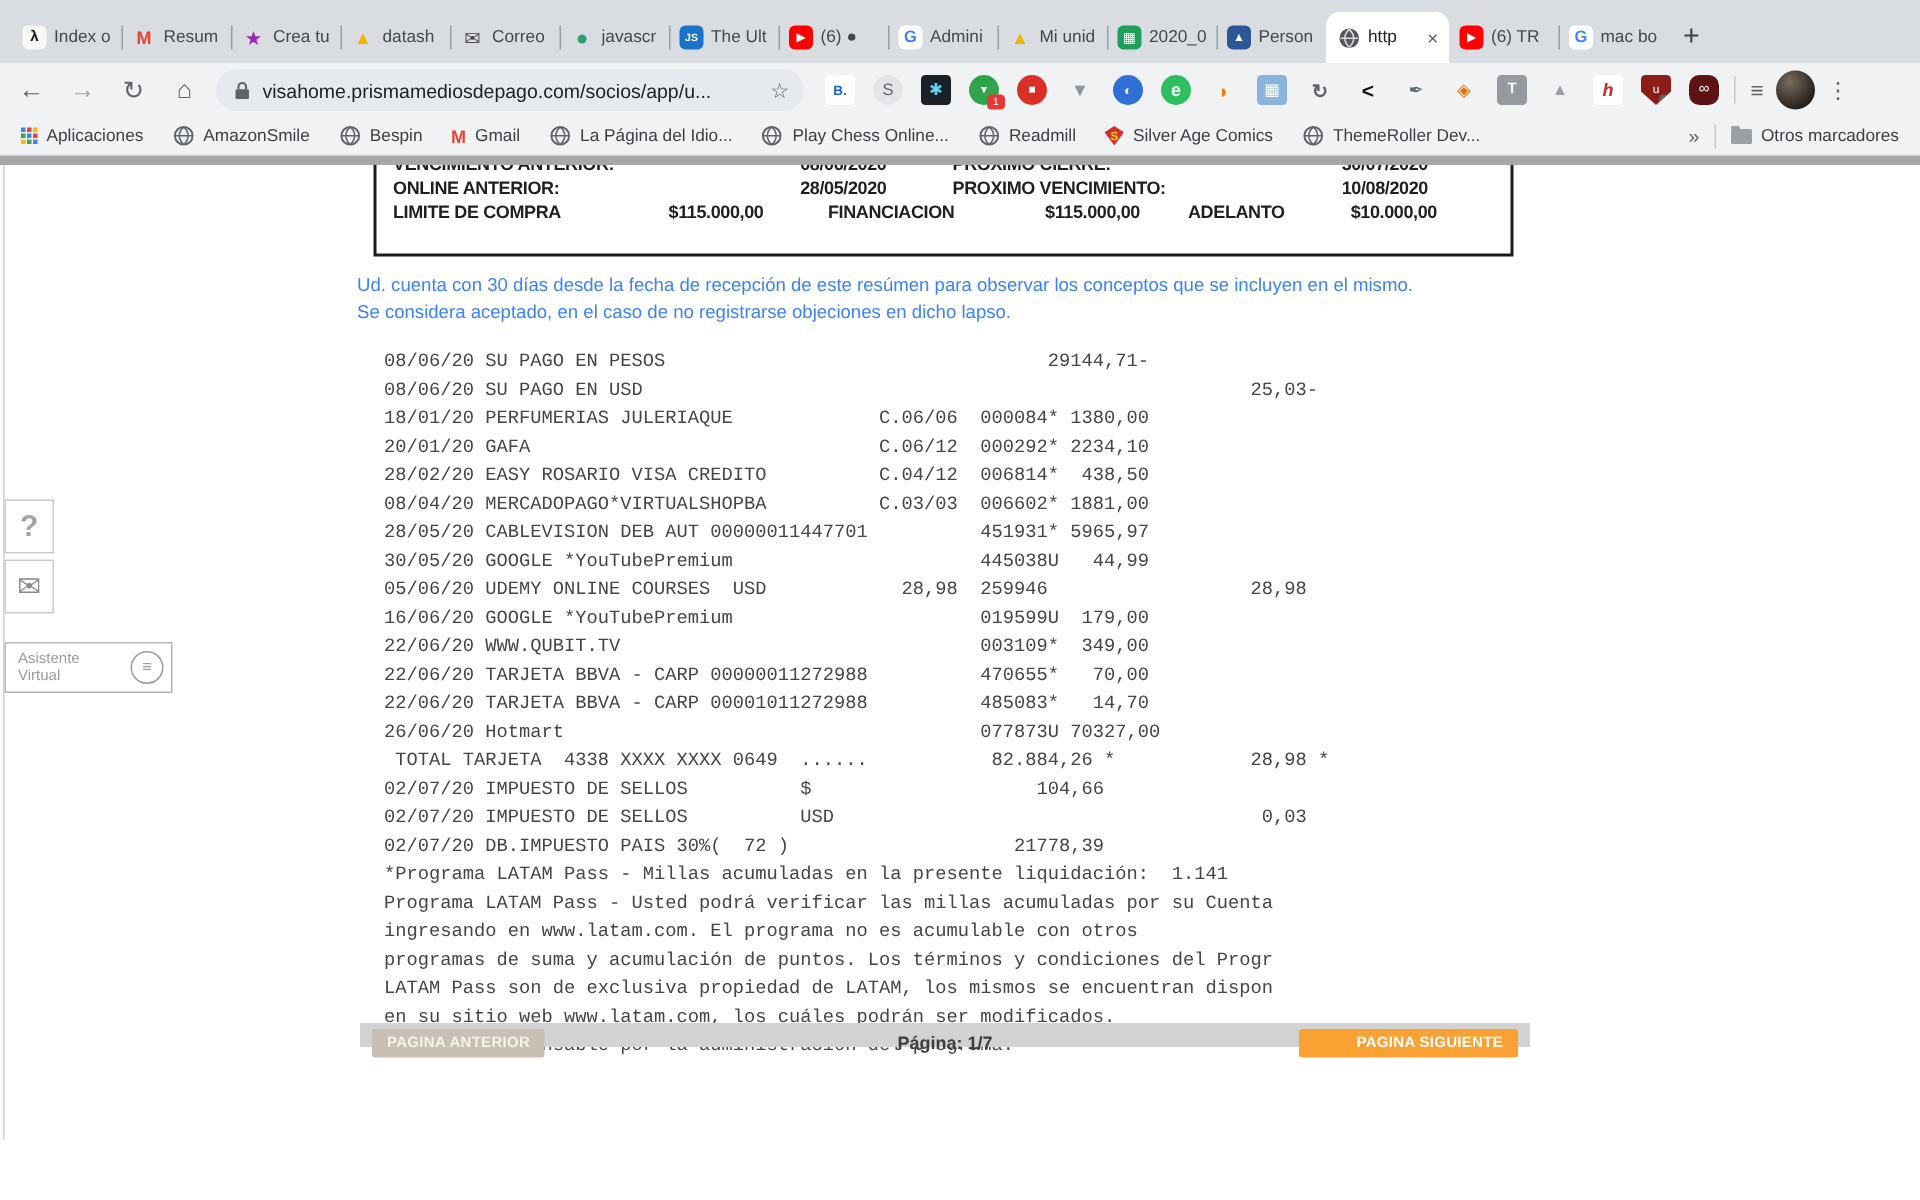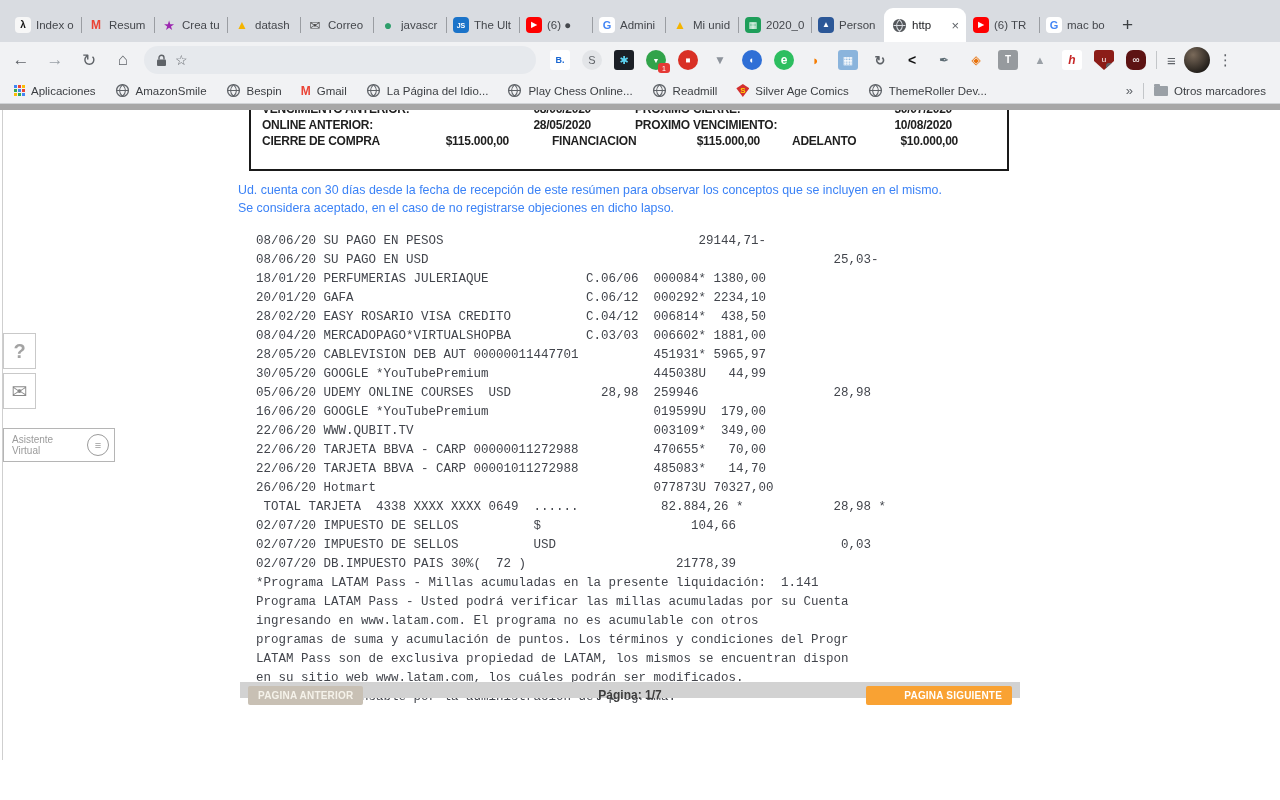--- a/index.html
+++ b/index.html
@@ -165,20 +165,21 @@
   <div class="navbtn fwd">→</div>
   <div class="navbtn">↻</div>
   <div class="navbtn">⌂</div>
   <div class="urlpill">
     <span style="display:flex;">
       <svg width="11" height="13" viewBox="0 0 11 13">
           <rect x="1" y="5.5" width="9" height="6.5" rx="1" fill="#5f6368"></rect>
           <path d="M3 5.5V3.8a2.5 2.5 0 0 1 5 0v1.7" fill="none" stroke="#5f6368" stroke-width="1.4"></path>
         </svg>
     </span>
+    <span class="urltext">visahome.prismamediosdepago.com/socios/app/u...</span>
     <span class="star">☆</span>
   </div>
   <div id="extrow">
       <div class="ext" style="background: rgb(255, 255, 255); color: rgb(25, 103, 210); font-size: 9px; font-weight: 700;">B.</div>
       <div class="ext" style="background: rgb(227, 229, 232); color: rgb(95, 99, 104); font-size: 11px; border-radius: 50%;">S</div>
       <div class="ext" style="background: rgb(27, 31, 38); color: rgb(94, 211, 243); font-size: 11px;">✱</div>
       <div class="ext" style="background: rgb(49, 163, 74); color: rgb(255, 255, 255); font-size: 7px; border-radius: 50%;">▼<span class="badge" style="background: rgb(229, 57, 53);">1</span></div>
       <div class="ext" style="background: rgb(217, 48, 37); color: rgb(255, 255, 255); font-size: 6px; border-radius: 50%;">◼</div>
       <div class="ext" style="color: rgb(141, 147, 155); font-size: 12px;">▼</div>
       <div class="ext" style="background: rgb(47, 111, 214); color: rgb(255, 255, 255); font-size: 9px; border-radius: 50%;">◐</div>
@@ -289,21 +290,21 @@
     <span class="r1" style="left:11px">VENCIMIENTO ANTERIOR:</span>
     <span class="r1 ra" style="left:180px;width:160px">08/06/2020</span>
     <span class="r1" style="left:384px">PROXIMO CIERRE:</span>
     <span class="r1 ra" style="left:601px;width:100px">30/07/2020</span>
 
     <span class="r2" style="left:11px">ONLINE ANTERIOR:</span>
     <span class="r2 ra" style="left:180px;width:160px">28/05/2020</span>
     <span class="r2" style="left:384px">PROXIMO VENCIMIENTO:</span>
     <span class="r2 ra" style="left:601px;width:100px">10/08/2020</span>
 
-    <span class="r3" style="left:11px">CIERRE DE COMPRA</span>
+    <span class="r3" style="left:11px">LIMITE DE COMPRA</span>
     <span class="r3 ra" style="left:98px;width:160px">$115.000,00</span>
     <span class="r3" style="left:301px">FINANCIACION</span>
     <span class="r3 ra" style="left:349px;width:160px">$115.000,00</span>
     <span class="r3" style="left:541px">ADELANTO</span>
     <span class="r3 ra" style="left:547px;width:160px">$10.000,00</span>
   </div>
 
   <div class="notice">Ud. cuenta con 30 días desde la fecha de recepción de este resúmen para observar los conceptos que se incluyen en el mismo. Se considera aceptado, en el caso de no registrarse objeciones en dicho lapso.</div>
 
   <pre class="stmt">08/06/20 SU PAGO EN PESOS                                  29144,71-

